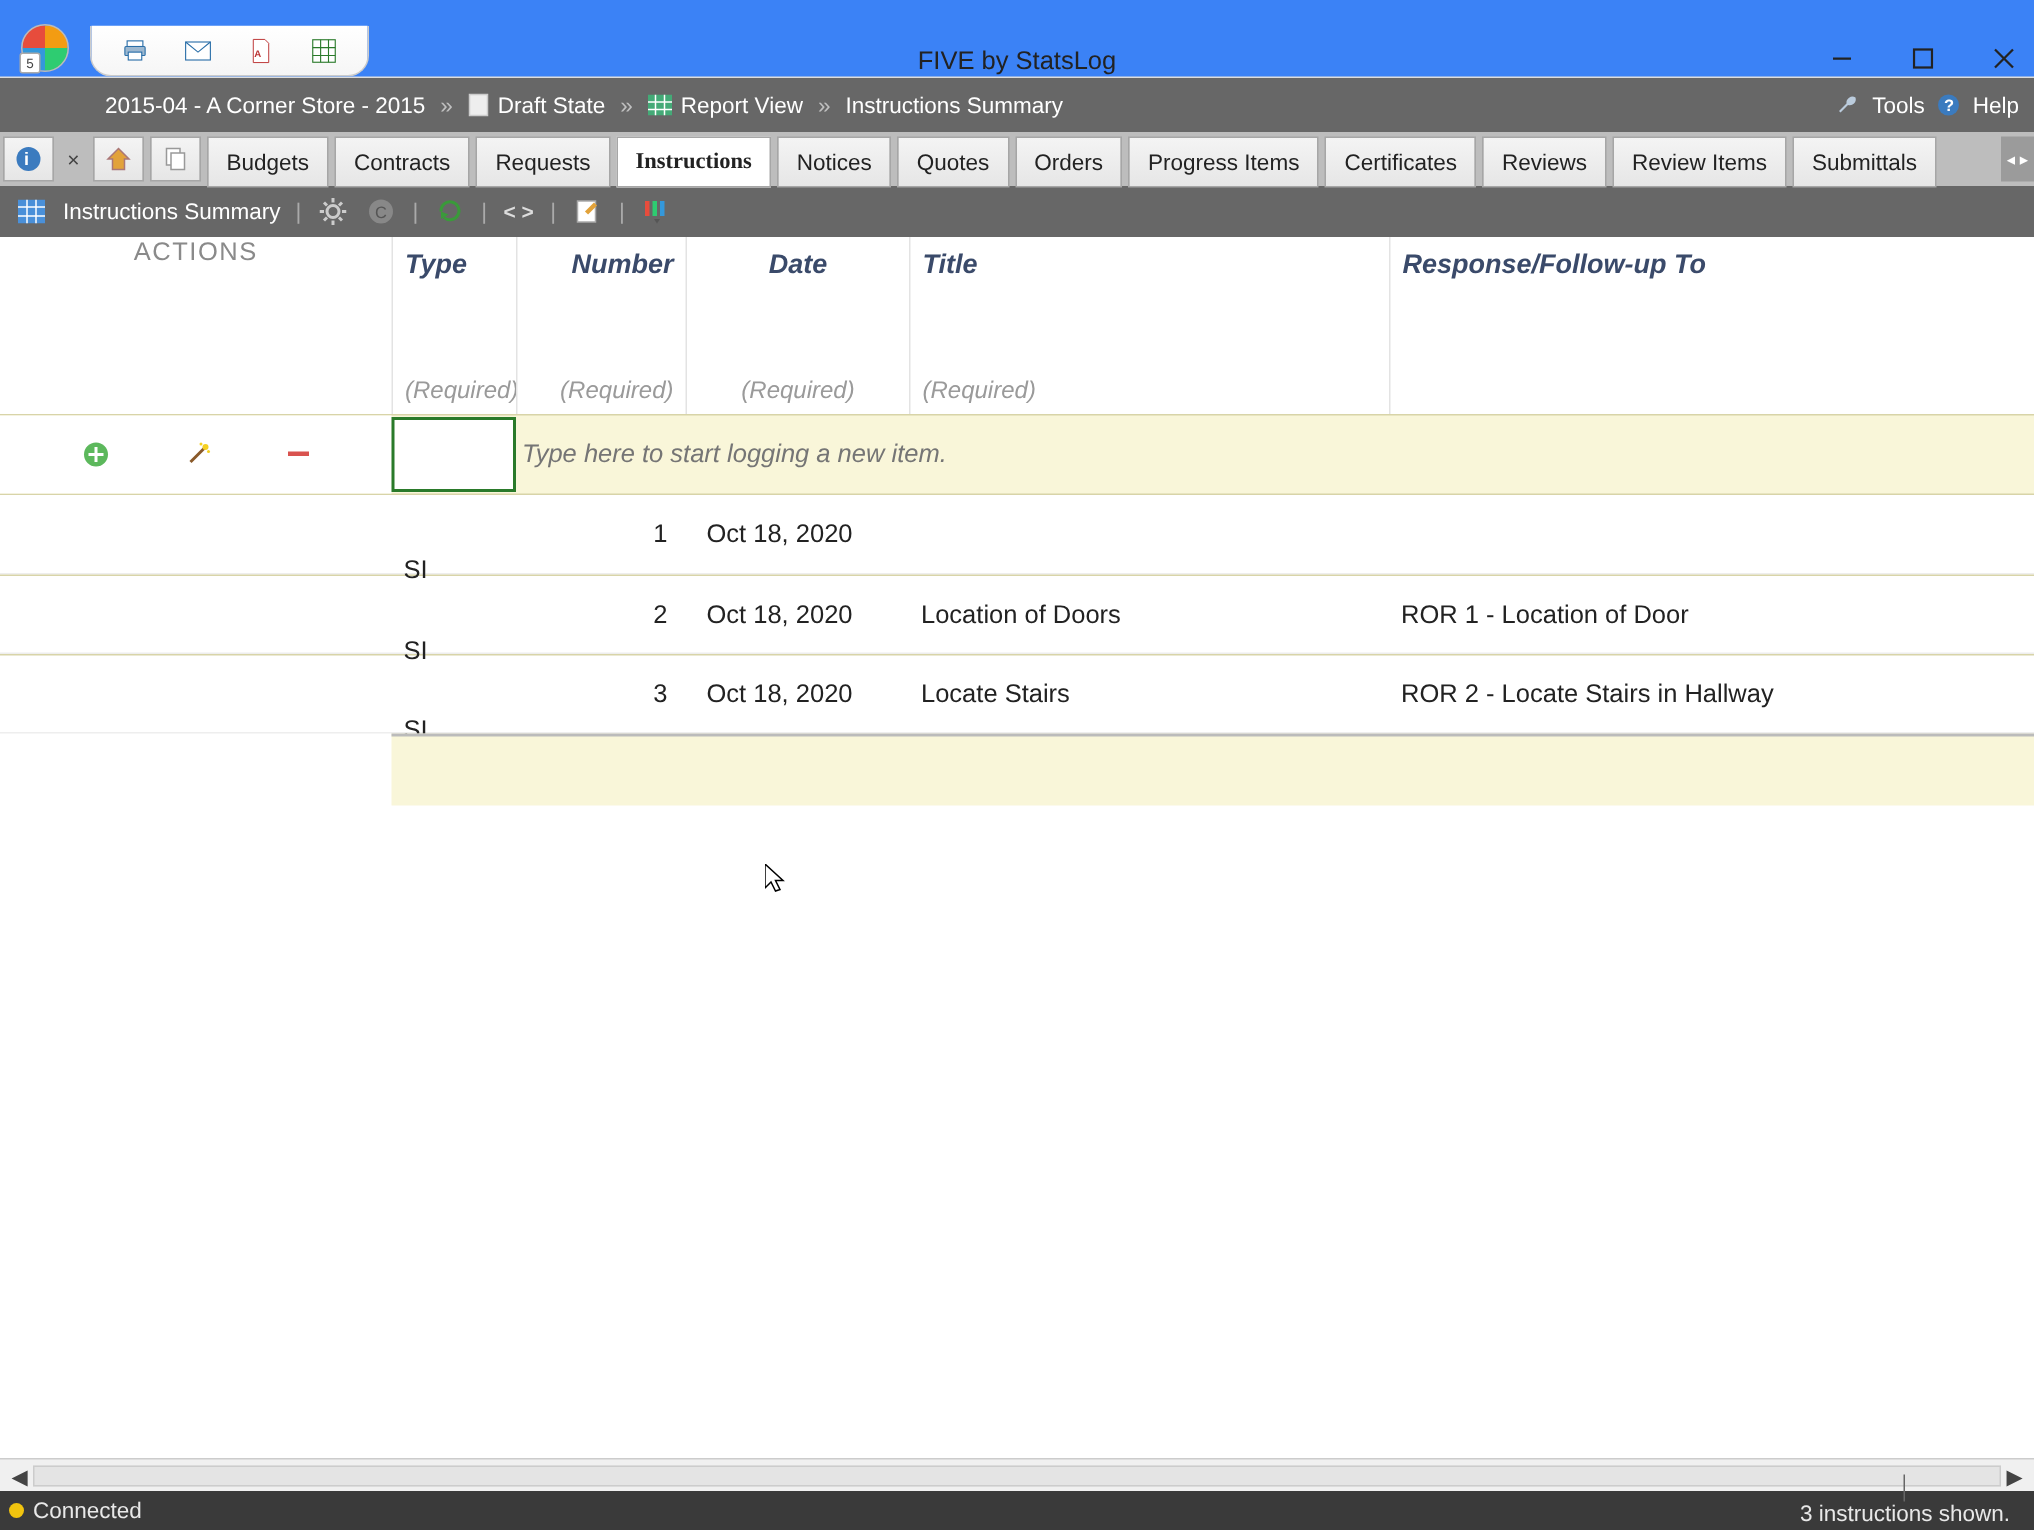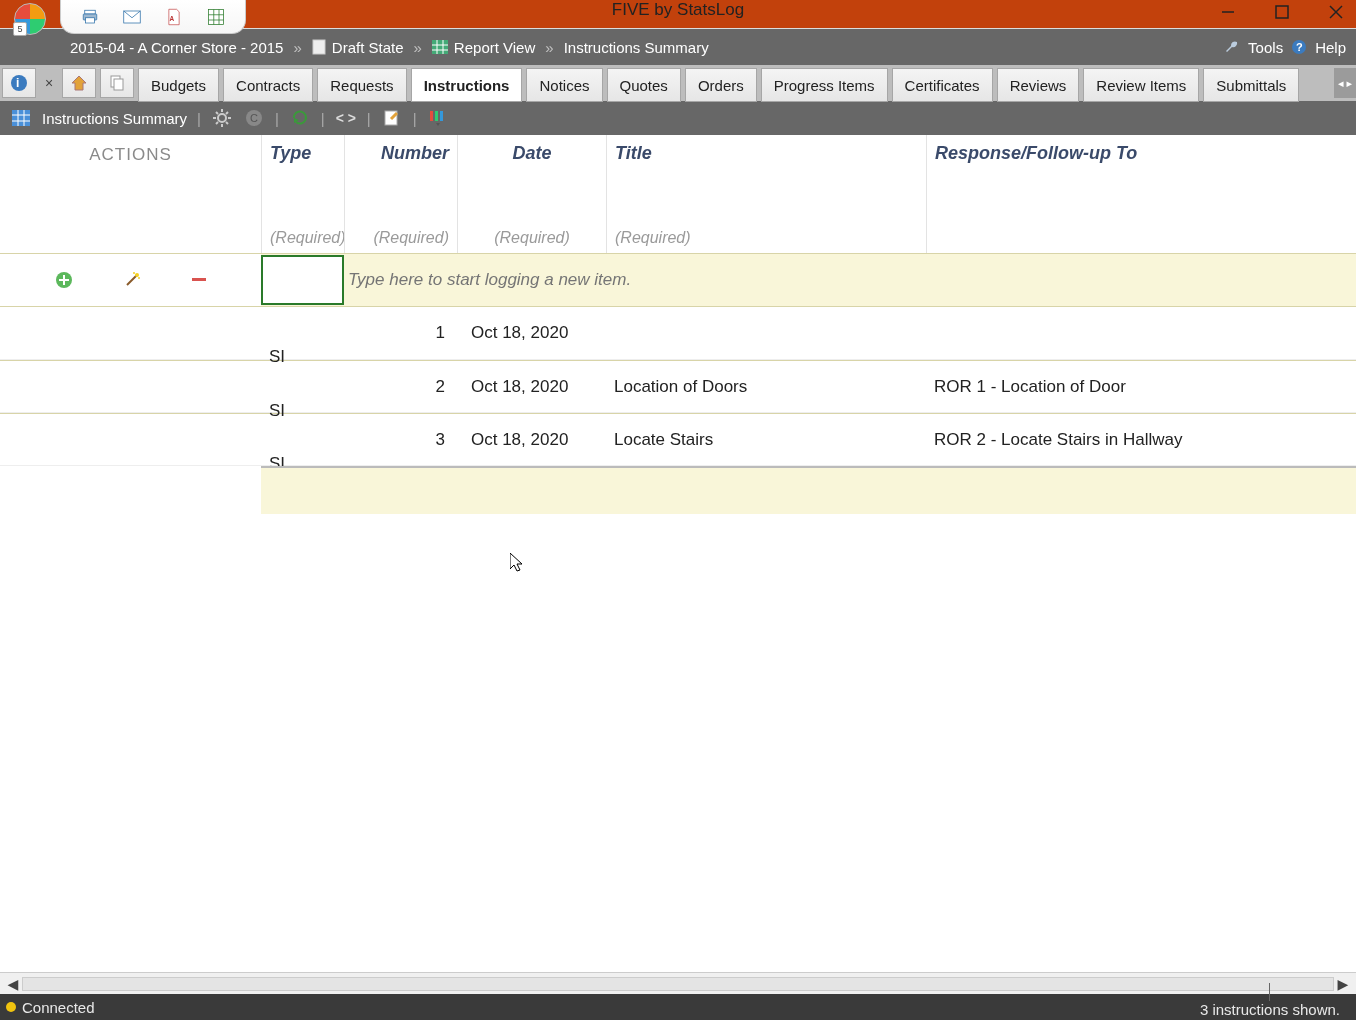--- a/index.html
+++ b/index.html
@@ -8,24 +8,24 @@
   font-size: 14px;
   background: #fff;
   width: 1356px;
   height: 1020px;
   overflow: hidden;
   display: flex;
   flex-direction: column;
 }
 
 .titlebar {
-  height: 29px;
-  background: #c2410c;
-  display: flex;
-  align-items: flex-start;
+  height: 52px;
+  background: #3b82f6;
+  display: flex;
+  align-items: flex-end;
   position: relative;
   border-bottom: 1px solid #ddd;
 }
 .app-logo {
   width: 48px; height: 38px;
   margin-left: 6px;
   display: flex; align-items: center; justify-content: center;
 }
 .app-logo .circle {
   width: 32px; height: 32px;
@@ -107,21 +107,21 @@
   border: 1px solid #a6a6a6;
   color: #222;
   height: 30px;
   margin-top: 3px;
   padding: 16px 12px;
   font-size: 15px;
   white-space: nowrap;
   cursor: pointer;
 }
 .tabs-row .icon-btn { width: 34px; padding: 0; }
-.tabs-row .tbtn.active { background: #fff; font-weight: bold; }
+.tabs-row .tbtn.active { background: #fff; font-weight: bold; font-family: Liberation Serif, serif; }
 .tabs-row .tab-close { border: none; background: transparent; width: 18px; font-size: 14px; color:#444; }
 .tabs-row .navarrows {
   position: absolute; right: 0; top: 3px; height: 30px;
   display: flex; align-items: center; background: #9b9b9b; color:#fff;
   padding: 0 4px; font-size: 11px;
 }
 
 .view-toolbar {
   height: 34px;
   background: #676767;
@@ -142,21 +142,21 @@
   position: relative;
   overflow: hidden;
 }
 .grid-header {
   display: flex;
   height: 118px;
 }
 .actions-header {
   width: 261px;
   text-align: center;
-  padding-top: 10px;
+  padding-top: 0;
   color: #8a8a8a;
   font-size: 17px;
   letter-spacing: 1px;
 }
 .col-header {
   border-left: 1px solid #e3e3e3;
   display: flex;
   flex-direction: column;
   justify-content: space-between;
   padding: 8px 8px 6px 8px;

